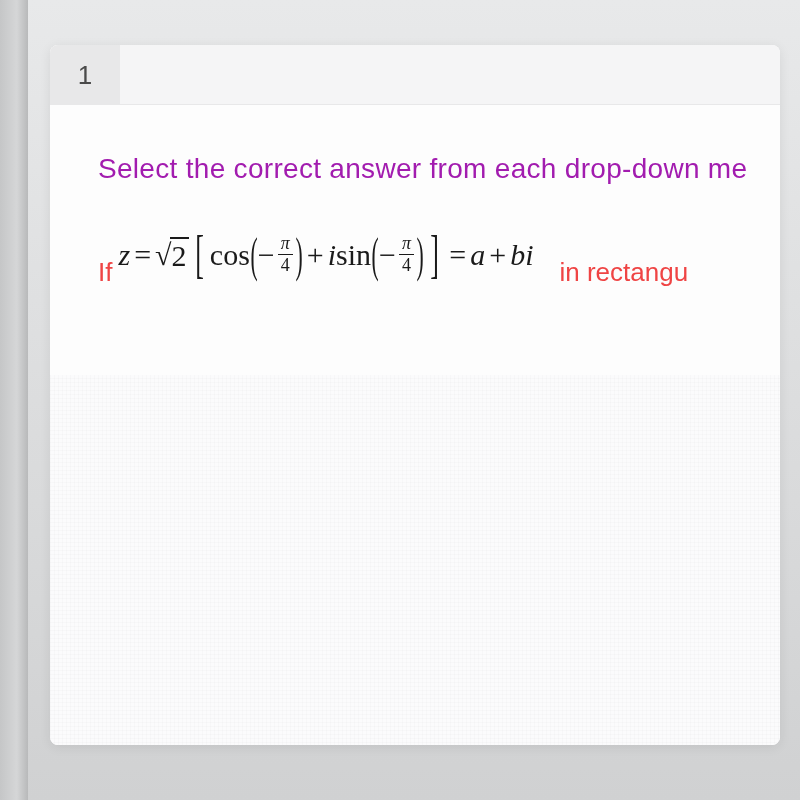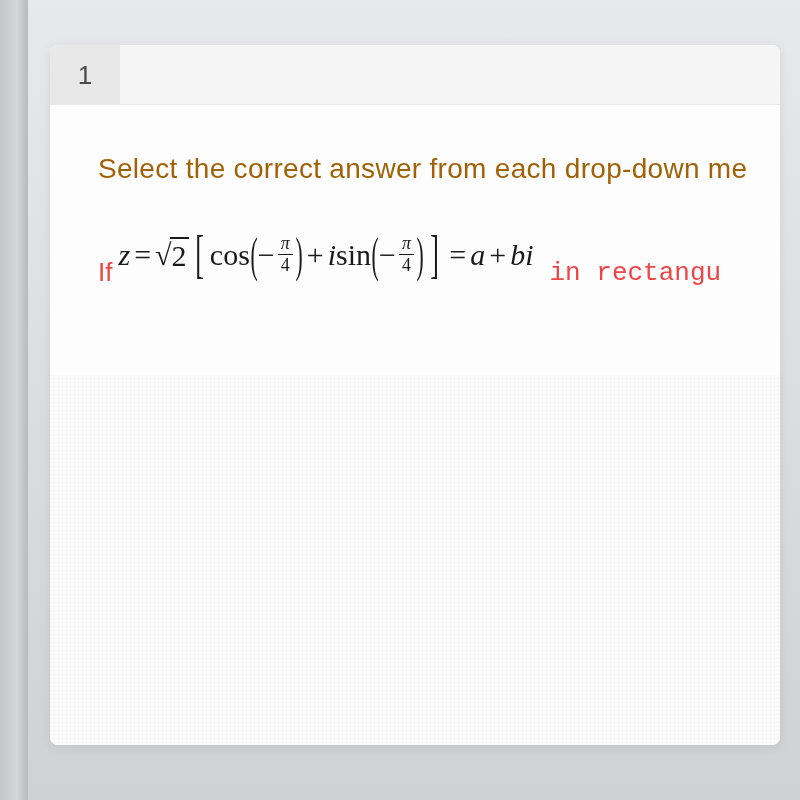--- a/index.html
+++ b/index.html
@@ -58,37 +58,36 @@
       background: #e8e8e9;
       display: flex;
       align-items: center;
       justify-content: center;
       font-size: 26px;
       color: #4a4a4a;
     }
     .instruction {
       padding: 48px 0 0 48px;
       font-size: 28px;
-      color: #a16207;
+      color: #a21caf;
       letter-spacing: 0.3px;
       white-space: nowrap;
     }
     .equation-row {
       display: flex;
       align-items: flex-end;
       padding: 40px 0 0 48px;
       white-space: nowrap;
     }
     .if-label, .trail-label {
       font-size: 26px;
       color: #ef4444;
     }
     .trail-label {
-      margin-left: 10px;
-      font-family: Liberation Mono, monospace;
+      margin-left: 20px;
     }
     .equation {
       display: inline-flex;
       align-items: center;
       font-family: 'Times New Roman', Georgia, serif;
       font-style: italic;
       font-size: 30px;
       color: #1a1a1a;
       margin: 0 6px 4px 6px;
     }

